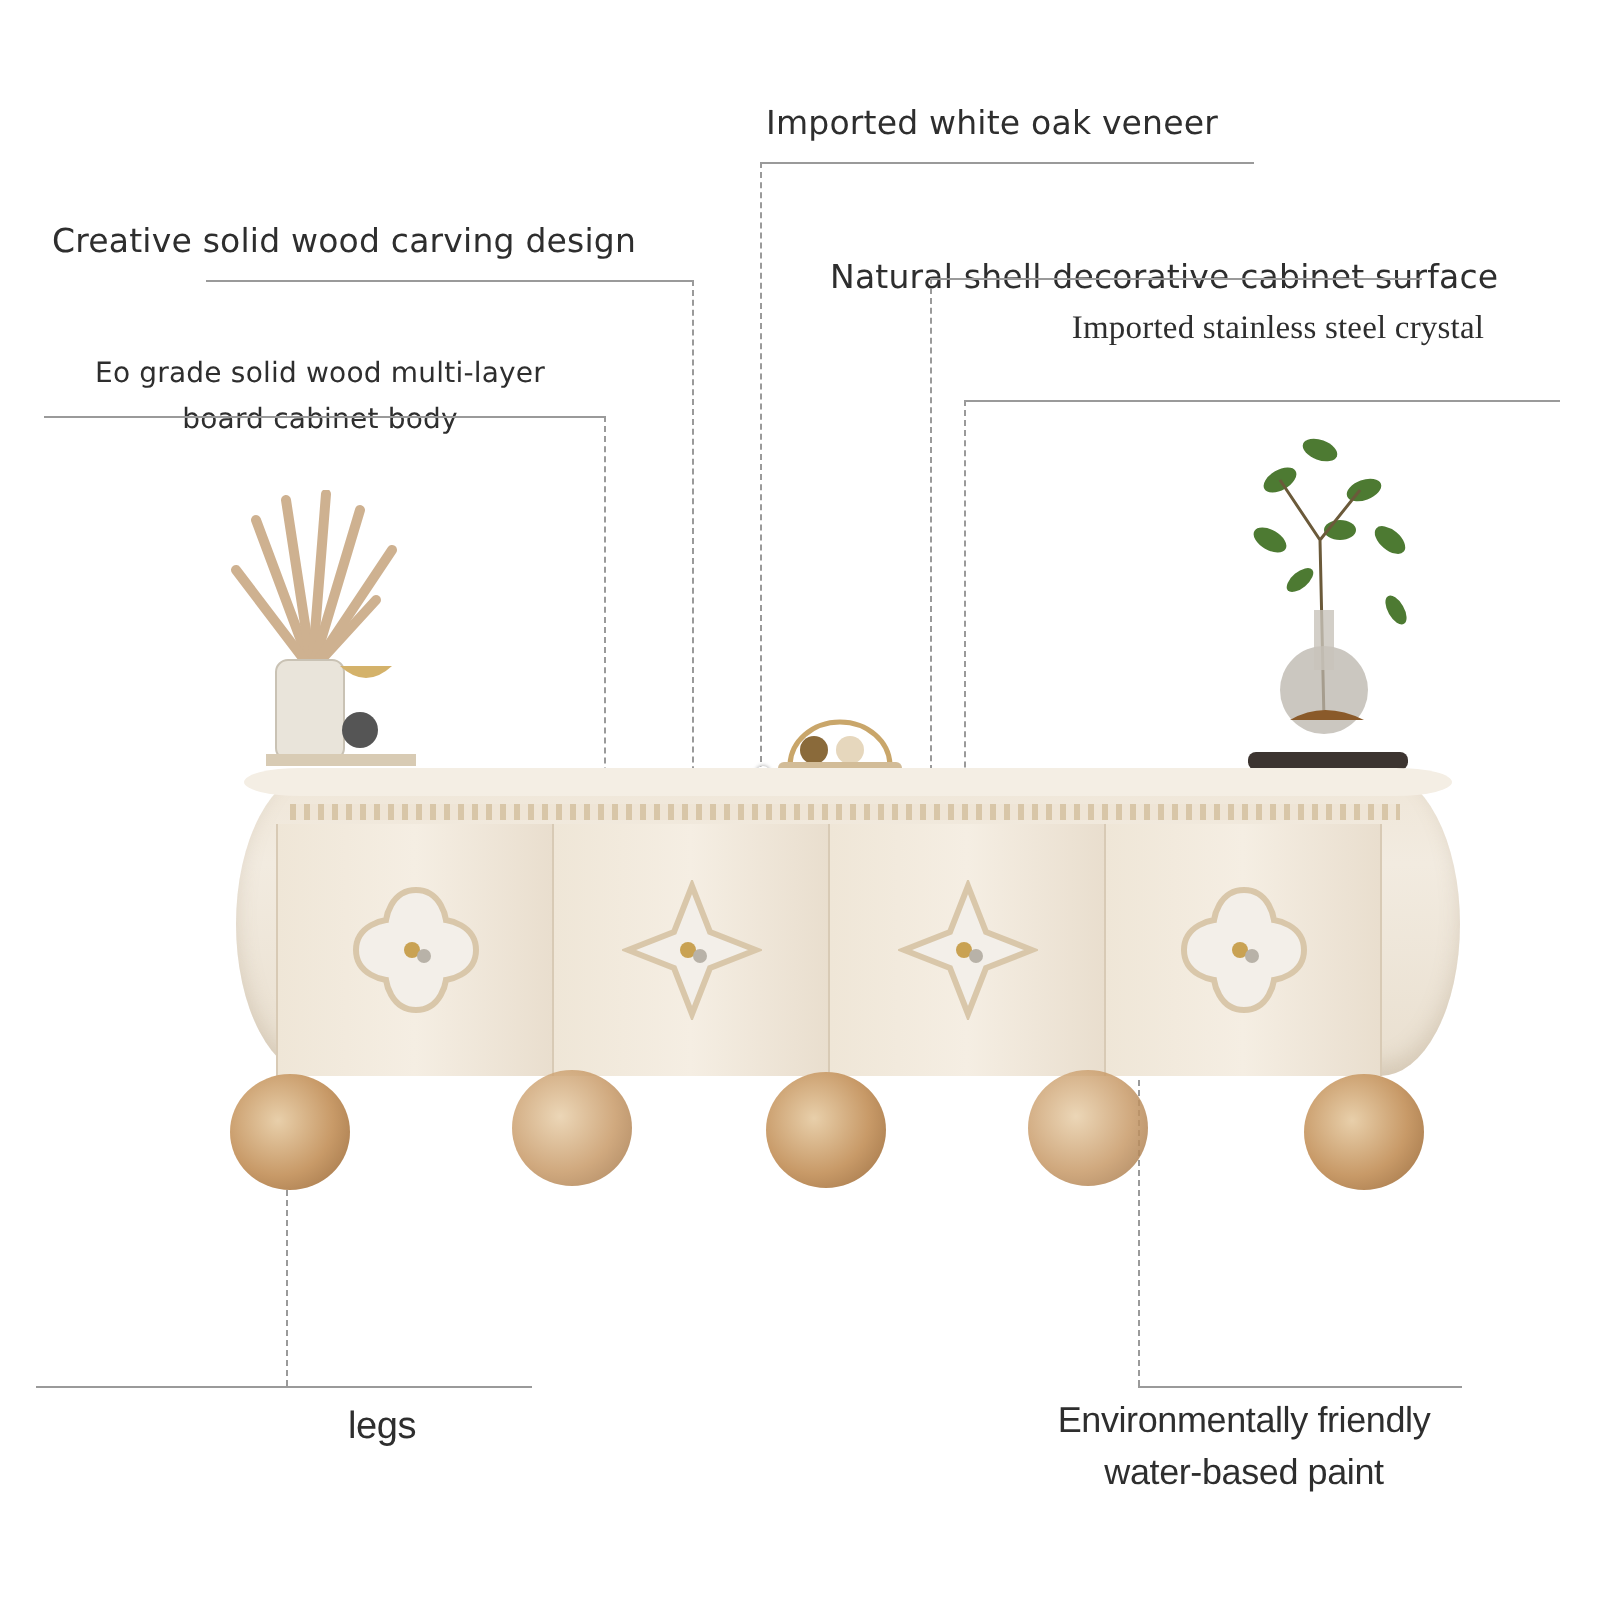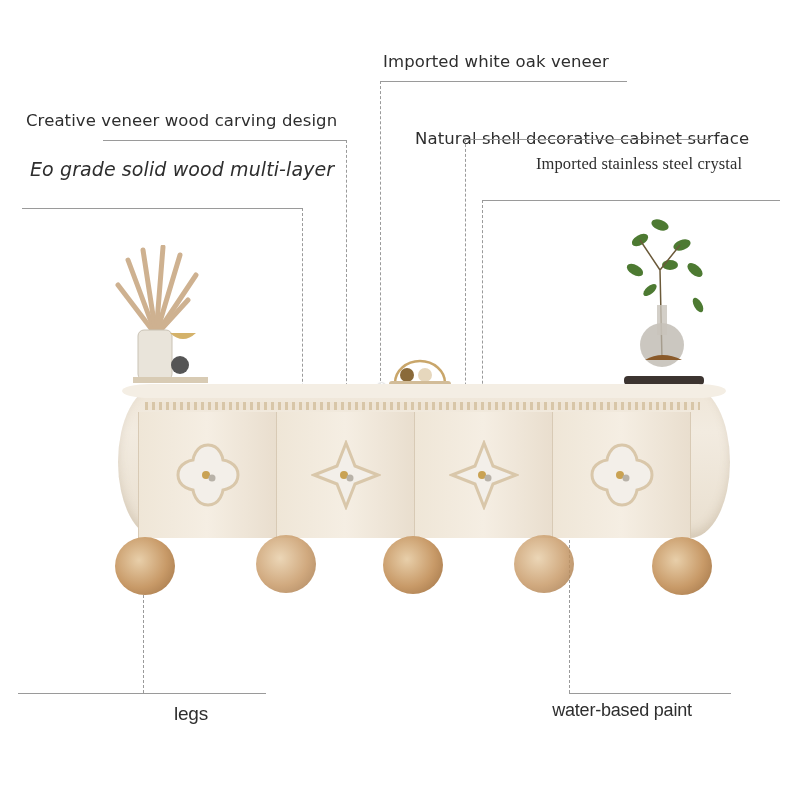--- a/index.html
+++ b/index.html
@@ -17,32 +17,34 @@
   .door { position:absolute; top:412px; height:126px; border-left:1px solid #d8cab5; border-right:1px solid #d8cab5; background:linear-gradient(90deg,#efe6d7,#f5eee3 50%,#e9dece);}
   .panel { position:absolute; width:70px; height:70px; left:50%; top:50%; transform:translate(-50%,-50%);}
   .leg { position:absolute; width:60px; height:58px; border-radius:50%;
      background:radial-gradient(circle at 40% 40%,#e8cfaa 0%,#c89a68 55%,#9a6e42 100%); }
   .plant { position:absolute; }
 </style>
 </head>
 <body>
 
 <div class="label" style="left:383px;top:50px;">Imported white oak veneer</div>
-<div class="label" style="left:26px;top:109px;">Creative veneer wood carving design</div>
+<div class="label" style="left:26px;top:109px;">Creative solid wood carving design</div>
 <div class="label" style="left:415px;top:107px;margin-top:20px;">Natural shell decorative cabinet surface</div>
-<div class="label" style="left:30px;top:158px;width:260px;font-size:19px;line-height:23px;font-style:italic;">
+<div class="label" style="left:30px;top:176px;width:260px;font-size:14px;line-height:23px;">
   <div>Eo grade solid wood multi-layer</div>
+  <div>board cabinet body</div>
 </div>
 <div class="label" style="left:498px;top:152px;width:282px;font-family:Liberation Serif, serif;">
   <div>Imported stainless steel crystal</div>
 </div>
 <div class="label cond" style="left:20px;top:700px;width:342px;line-height:27px;">
   <div>legs</div>
 </div>
 <div class="label cond" style="left:500px;top:697px;width:244px;line-height:26px;font-size:18px;">
+  <div>Environmentally friendly</div>
   <div>water-based paint</div>
 </div>
 
 <div class="hline" style="left:380px;top:81px;width:247px;"></div>
 <div class="vline" style="left:380px;top:81px;height:305px;"></div>
 <div class="dot" style="left:381px;top:386px;"></div>
 
 <div class="hline" style="left:103px;top:140px;width:244px;"></div>
 <div class="vline" style="left:346px;top:140px;height:266px;"></div>
 <div class="dot" style="left:346px;top:405px;"></div>

